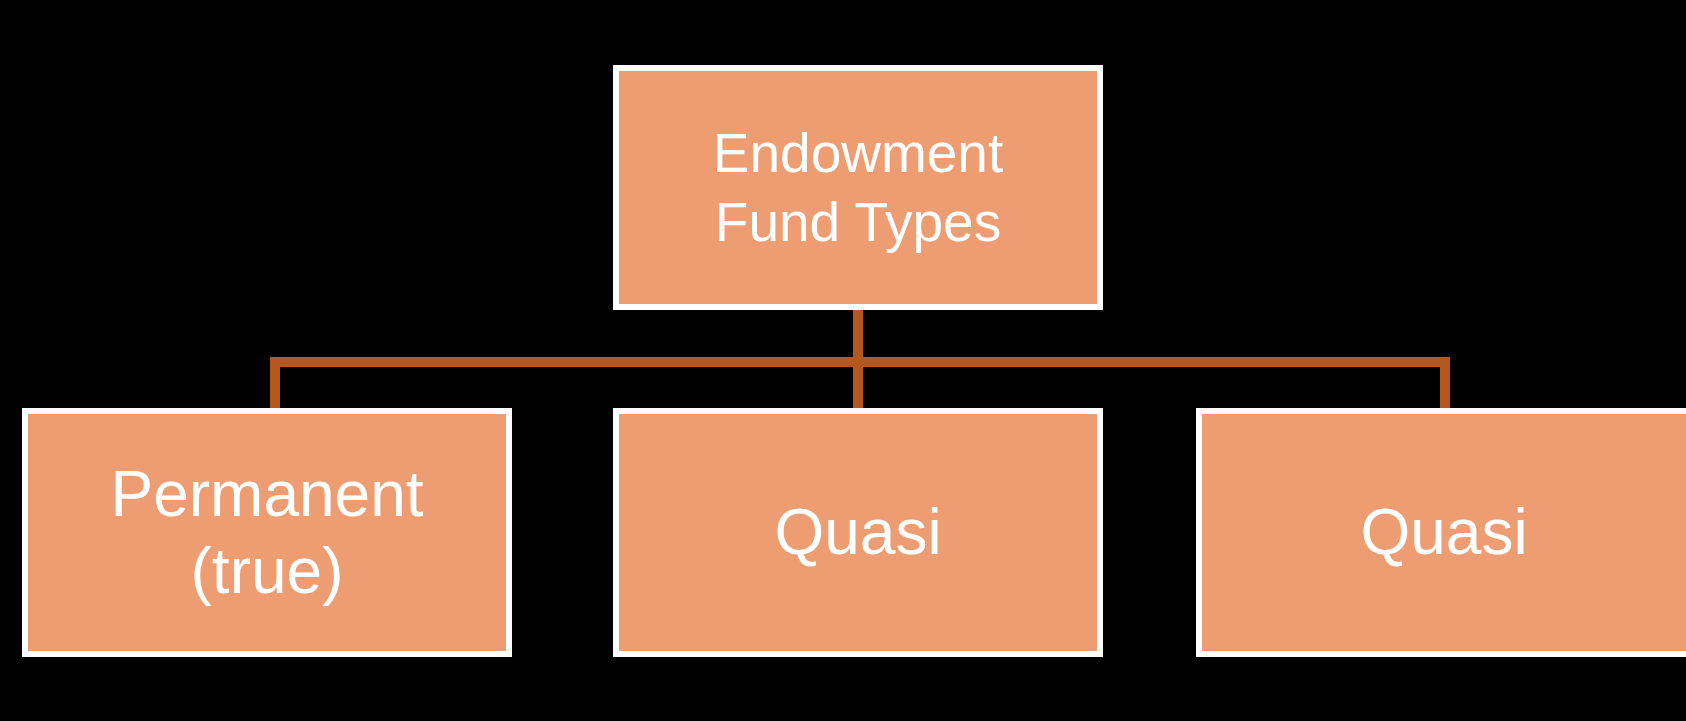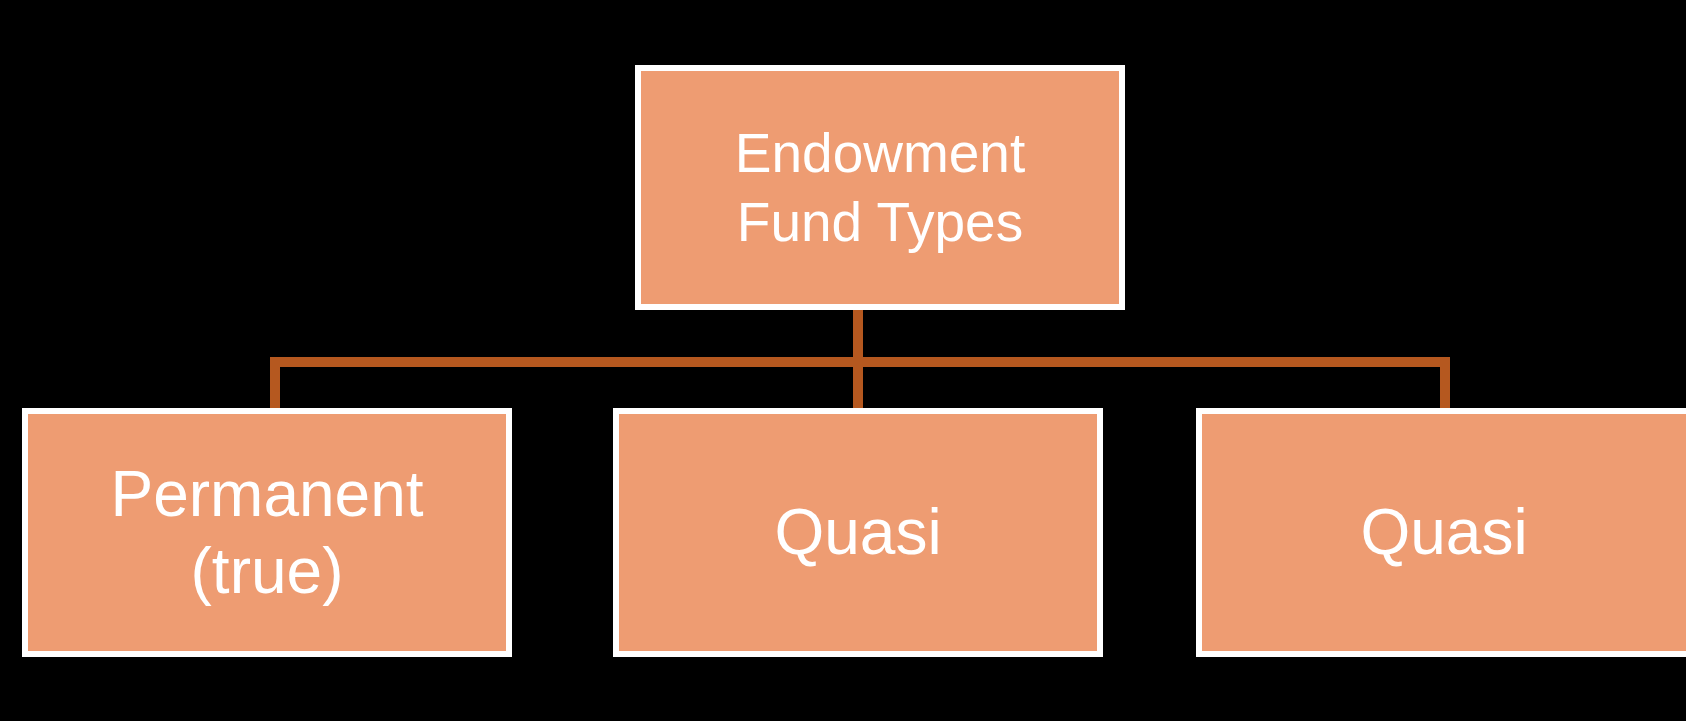--- a/index.html
+++ b/index.html
@@ -27,21 +27,21 @@
     box-sizing:border-box;
     background:var(--node-fill);
     border:6px solid var(--node-border);
     color:var(--node-text);
     display:flex;align-items:center;justify-content:center;
     text-align:center;
   }
   .node .label{white-space:pre-line;display:block;width:100%;}
   .node-root{
     left:613px;top:65px;width:490px;height:245px;
-    font-size:55px;line-height:1.25;margin-left:22px;
+    font-size:55px;line-height:1.25;
   }
   .node-child{
     top:408px;height:249px;width:490px;
     font-size:64px;line-height:1.2;
   }
   .node-child-1{left:22px;}
   .node-child-2{left:613px;}
   .node-child-3{left:1196px;width:496px;} 
 </style>
 </head>

